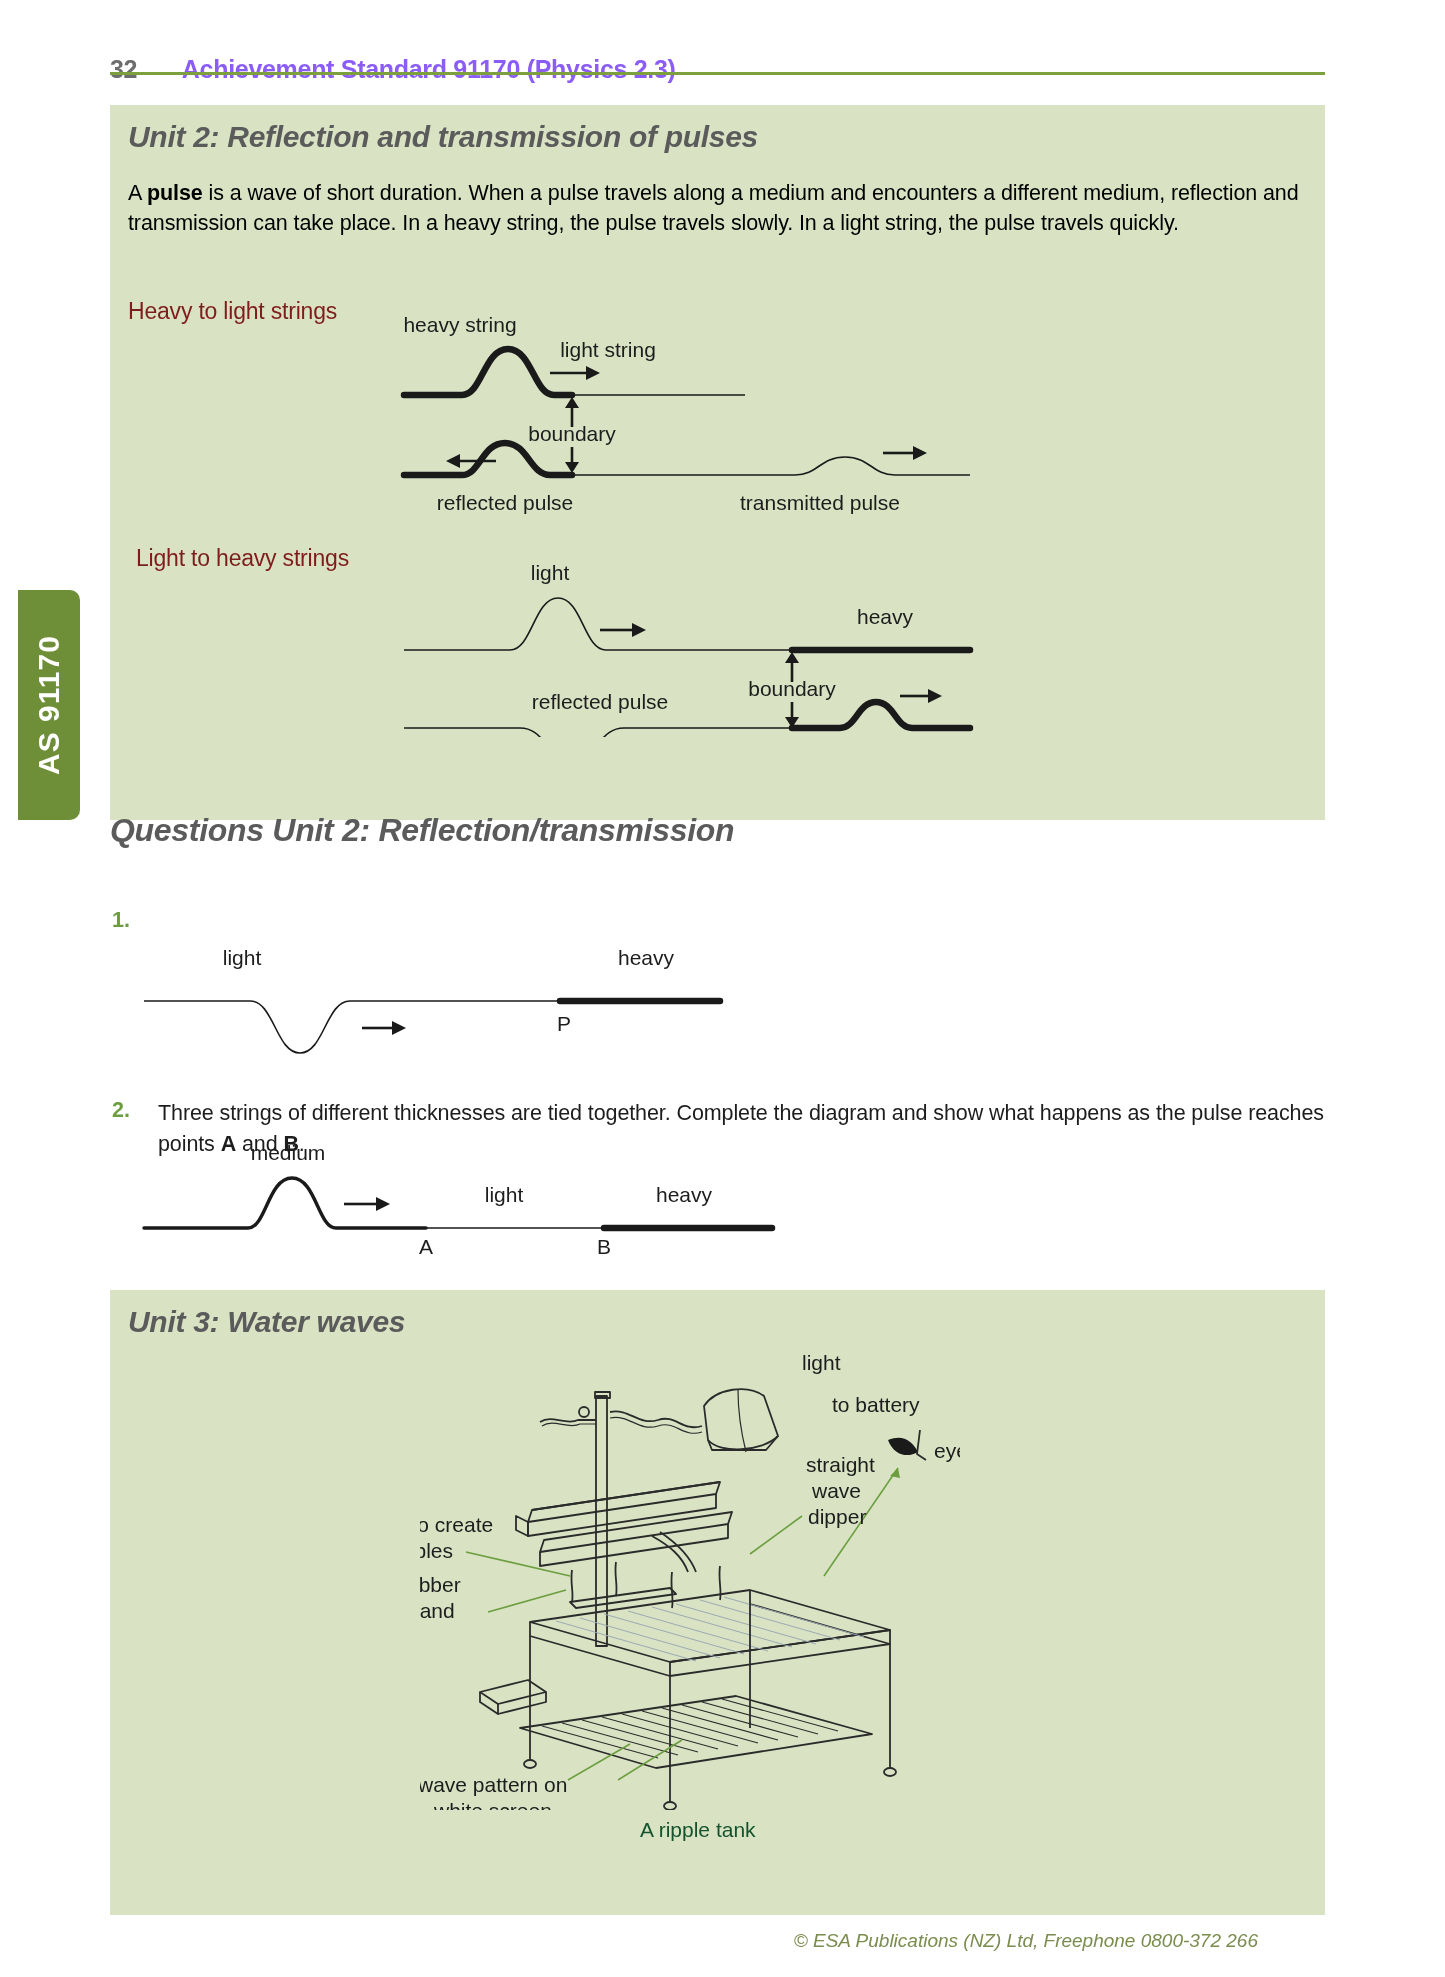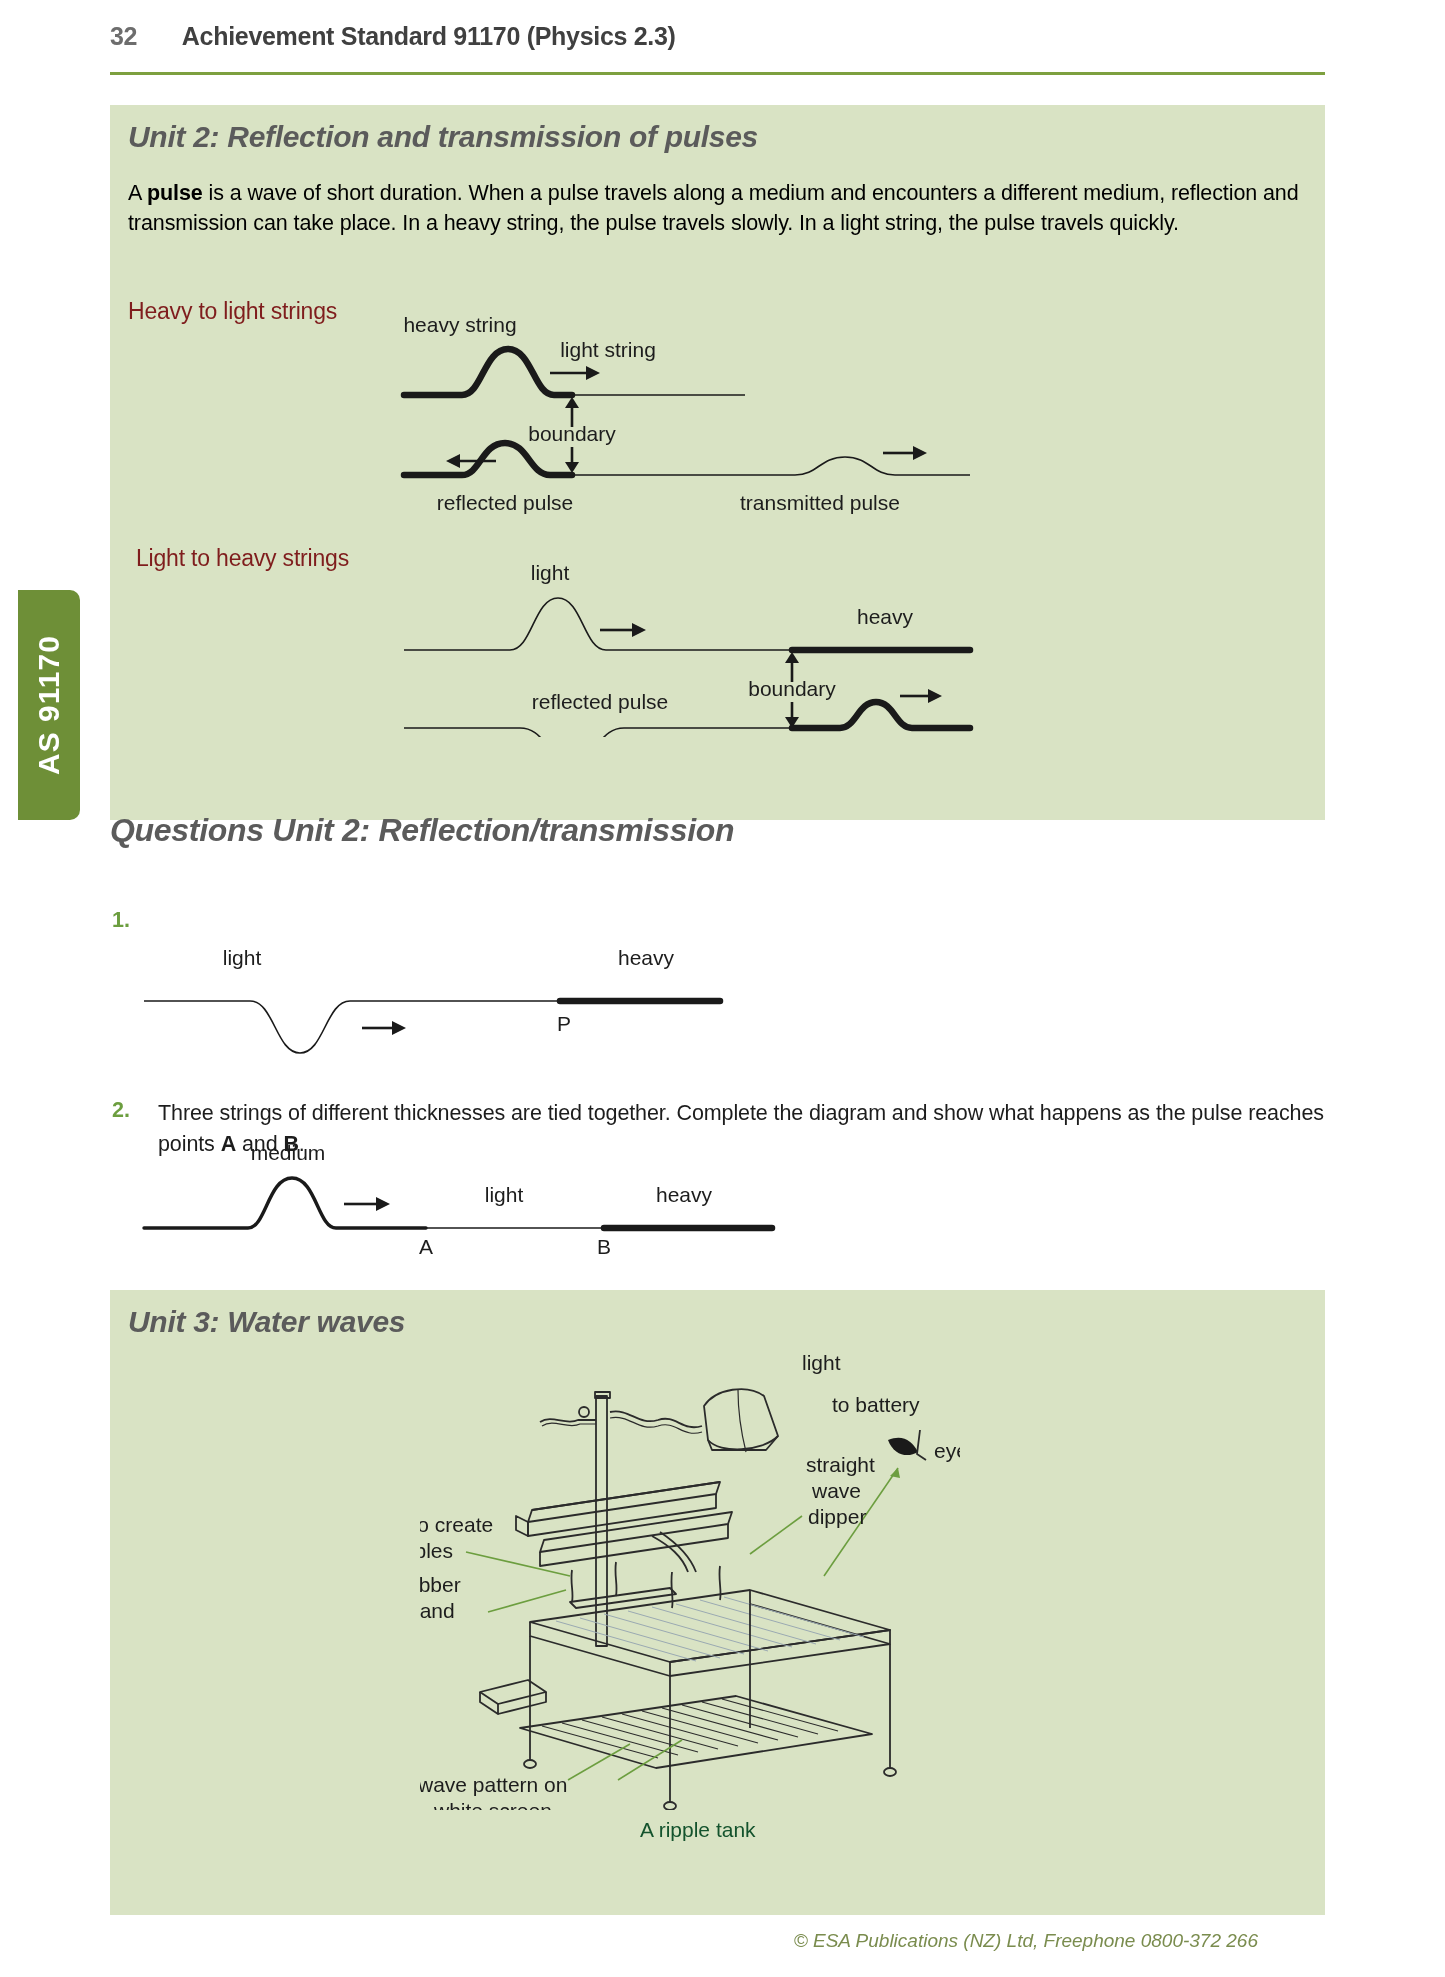--- a/index.html
+++ b/index.html
@@ -9,21 +9,21 @@
     font-family:"Liberation Sans",sans-serif;
     color:#1a1a1a;
     position:relative;
     overflow:hidden;
   }
   .page{position:relative;width:1378px;height:1977px;}
 
   
   .hdr{position:absolute;left:110px;top:22px;width:1215px;display:flex;align-items:baseline;}
   .hdr-num{font-weight:bold;font-size:25px;color:#6d6d6d;letter-spacing:-0.5px;}
-  .hdr-title{font-weight:bold;font-size:25px;color:#404040;margin-left:45px;letter-spacing:-0.3px;}
+  .hdr-title{font-weight:bold;font-size:25px;color:#8b5cf6;margin-left:45px;letter-spacing:-0.3px;margin-top:33px;}
   .hdr-rule{position:absolute;left:110px;top:72px;width:1215px;height:3px;background:#7da03f;}
 
   
   .sidetab{
     position:absolute;left:18px;top:590px;width:62px;height:230px;
     background:#6e8f37;border-top-right-radius:10px;border-bottom-right-radius:10px;
   }
   .sidetab span{
     position:absolute;left:50%;top:50%;
     transform:translate(-50%,-50%) rotate(-90deg);

